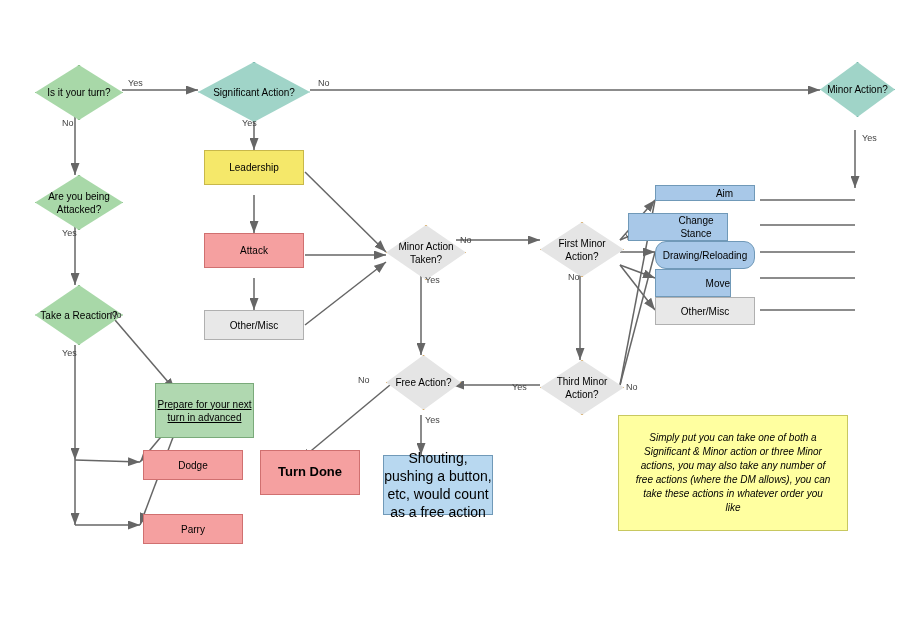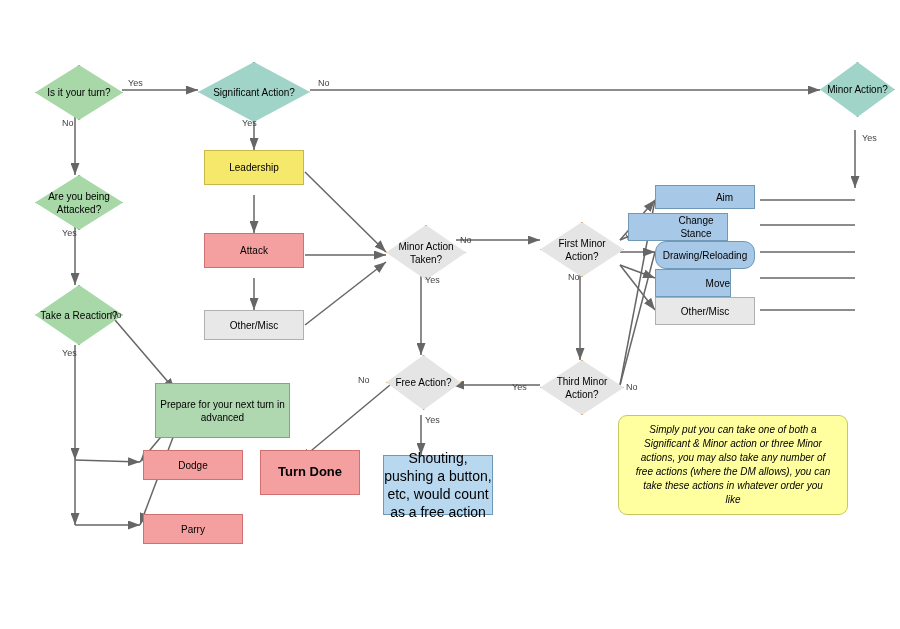--- a/index.html
+++ b/index.html
@@ -181,21 +181,21 @@
 
   <span class="label-small" style="left:62px; top:228px;">Yes</span>
 
   <div class="diamond green-d" style="left:35px; top:285px; width:88px; height:60px; clip-path: polygon(50% 0%, 100% 50%, 50% 100%, 0% 50%);">
     <span class="diamond-text">Take a Reaction?</span>
   </div>
 
   <span class="label-small" style="left:110px; top:310px;">No</span>
   <span class="label-small" style="left:62px; top:348px;">Yes</span>
 
-  <div class="rect-box green-rect" style="left:155px; top:383px; width:135px; height:55px;">
+  <div class="rect-box green-rect" style="left:155px; top:383px; width:99px; height:55px;text-decoration:underline;">
     <span>Prepare for your next turn in advanced</span>
   </div>
 
   <div class="rect-box pink-rect" style="left:143px; top:450px; width:100px; height:30px;">
     <span>Dodge</span>
   </div>
 
   <div class="rect-box pink-rect" style="left:143px; top:514px; width:100px; height:30px;">
     <span>Parry</span>
   </div>
@@ -243,37 +243,37 @@
   <span class="label-small" style="left:425px; top:415px;">Yes</span>
 
   <div class="rect-box pink-rect" style="left:260px; top:450px; width:100px; height:45px; font-size:13px; font-weight:bold;">
     <span>Turn Done</span>
   </div>
 
   <div class="rect-box light-blue-rect" style="left:383px; top:455px; width:110px; height:60px; font-size:14px;">
     <span>Shouting, pushing a button, etc, would count as a free action</span>
   </div>
 
-  <div class="rect-box blue-rect" style="left:655px; top:185px; width:100px; height:24px;padding-left:39px;">
+  <div class="rect-box blue-rect" style="left:655px; top:185px; width:100px; height:16px;padding-left:39px;">
     <span>Aim</span>
   </div>
 
   <div class="rect-box blue-rect" style="left:628px; top:213px; width:100px; height:28px;padding-left:36px;">
     <span>Change Stance</span>
   </div>
 
   <div class="rect-box blue-rect" style="left:655px; top:241px; width:100px; height:28px;border-radius:11px;">
     <span>Drawing/Reloading</span>
   </div>
 
   <div class="rect-box blue-rect" style="left:655px; top:269px; width:76px; height:28px;justify-content:flex-end;">
     <span>Move</span>
   </div>
 
   <div class="rect-box gray-rect" style="left:655px; top:297px; width:100px; height:28px;">
     <span>Other/Misc</span>
   </div>
 
-  <div class="rect-box yellow-note" style="left:618px; top:415px; width:230px; height:100px; padding:16px; border-radius:9px; border:1.5px solid #c8c860;">
+  <div class="rect-box yellow-note" style="left:618px; top:415px; width:230px; height:116px; padding:16px; border-radius:0; border:1.5px solid #c8c860;">
     <span class="italic-text">Simply put you can take one of both a Significant &amp; Minor action or three Minor actions, you may also take any number of free actions (where the DM allows), you can take these actions in whatever order you like</span>
   </div>
 
 </div>
 
 </body></html>

